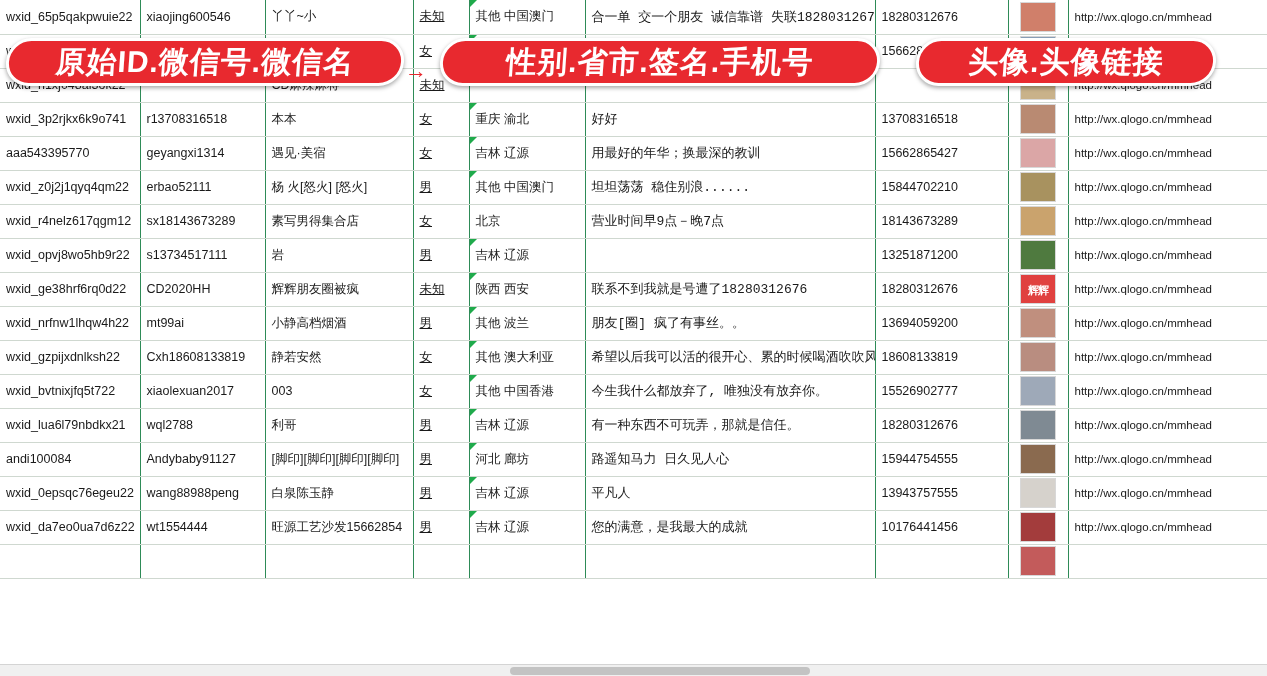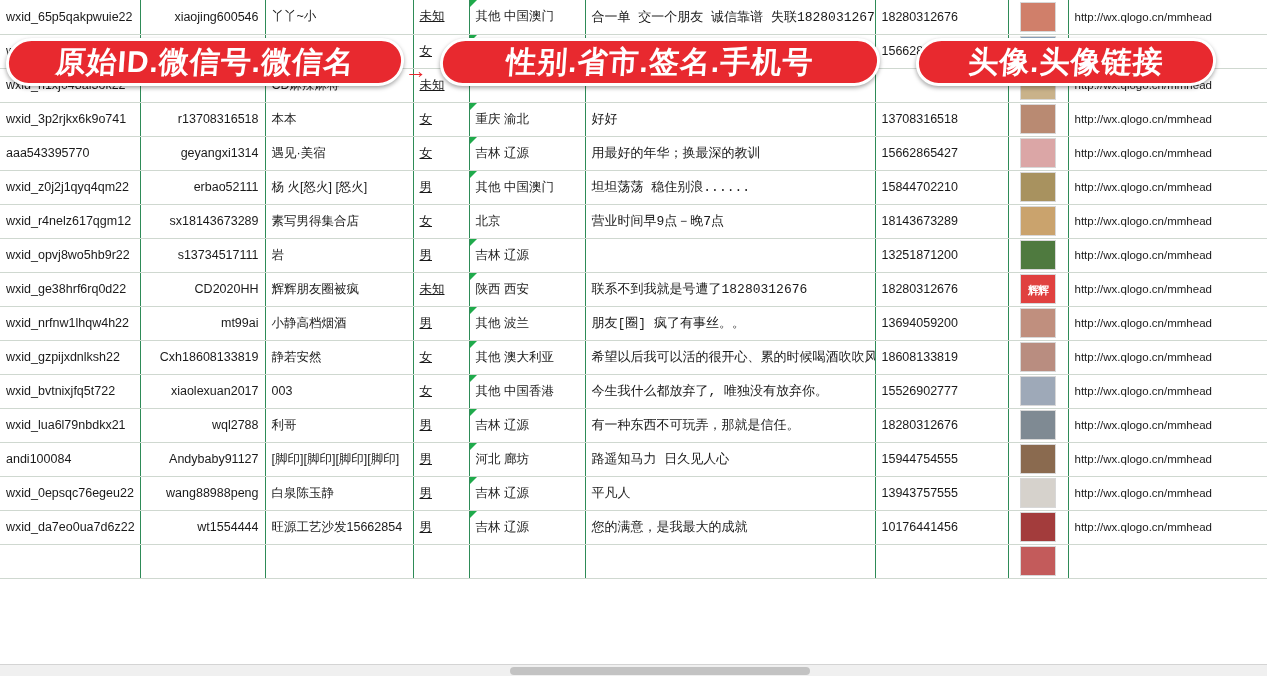--- a/index.html
+++ b/index.html
@@ -30,21 +30,21 @@
     border-bottom: 1px solid #cfd8d0;
     padding: 0 6px;
     height: 34px;
     vertical-align: middle;
     white-space: nowrap;
     overflow: hidden;
     background: #ffffff;
   }
   
   .c-id    { width: 140px; }
-  .c-wx    { width: 125px; text-align: right; }
+  .c-wx    { width: 125px; }
   .c-name  { width: 148px; }
   .c-sex   { width: 56px; text-decoration: underline;  }
   .c-prov  { width: 116px; }
   .c-sign  { width: 290px; }
   .c-phone { width: 133px; }
   .c-av    { width: 60px; margin-left: 32px;  }
   .c-link  { width: 233px; margin-left: 48px; }
 
   td.c-sign { font-size: 13px; font-family: Liberation Mono, monospace; }
   td.c-phone { text-align: left; padding-left: 10px; }

